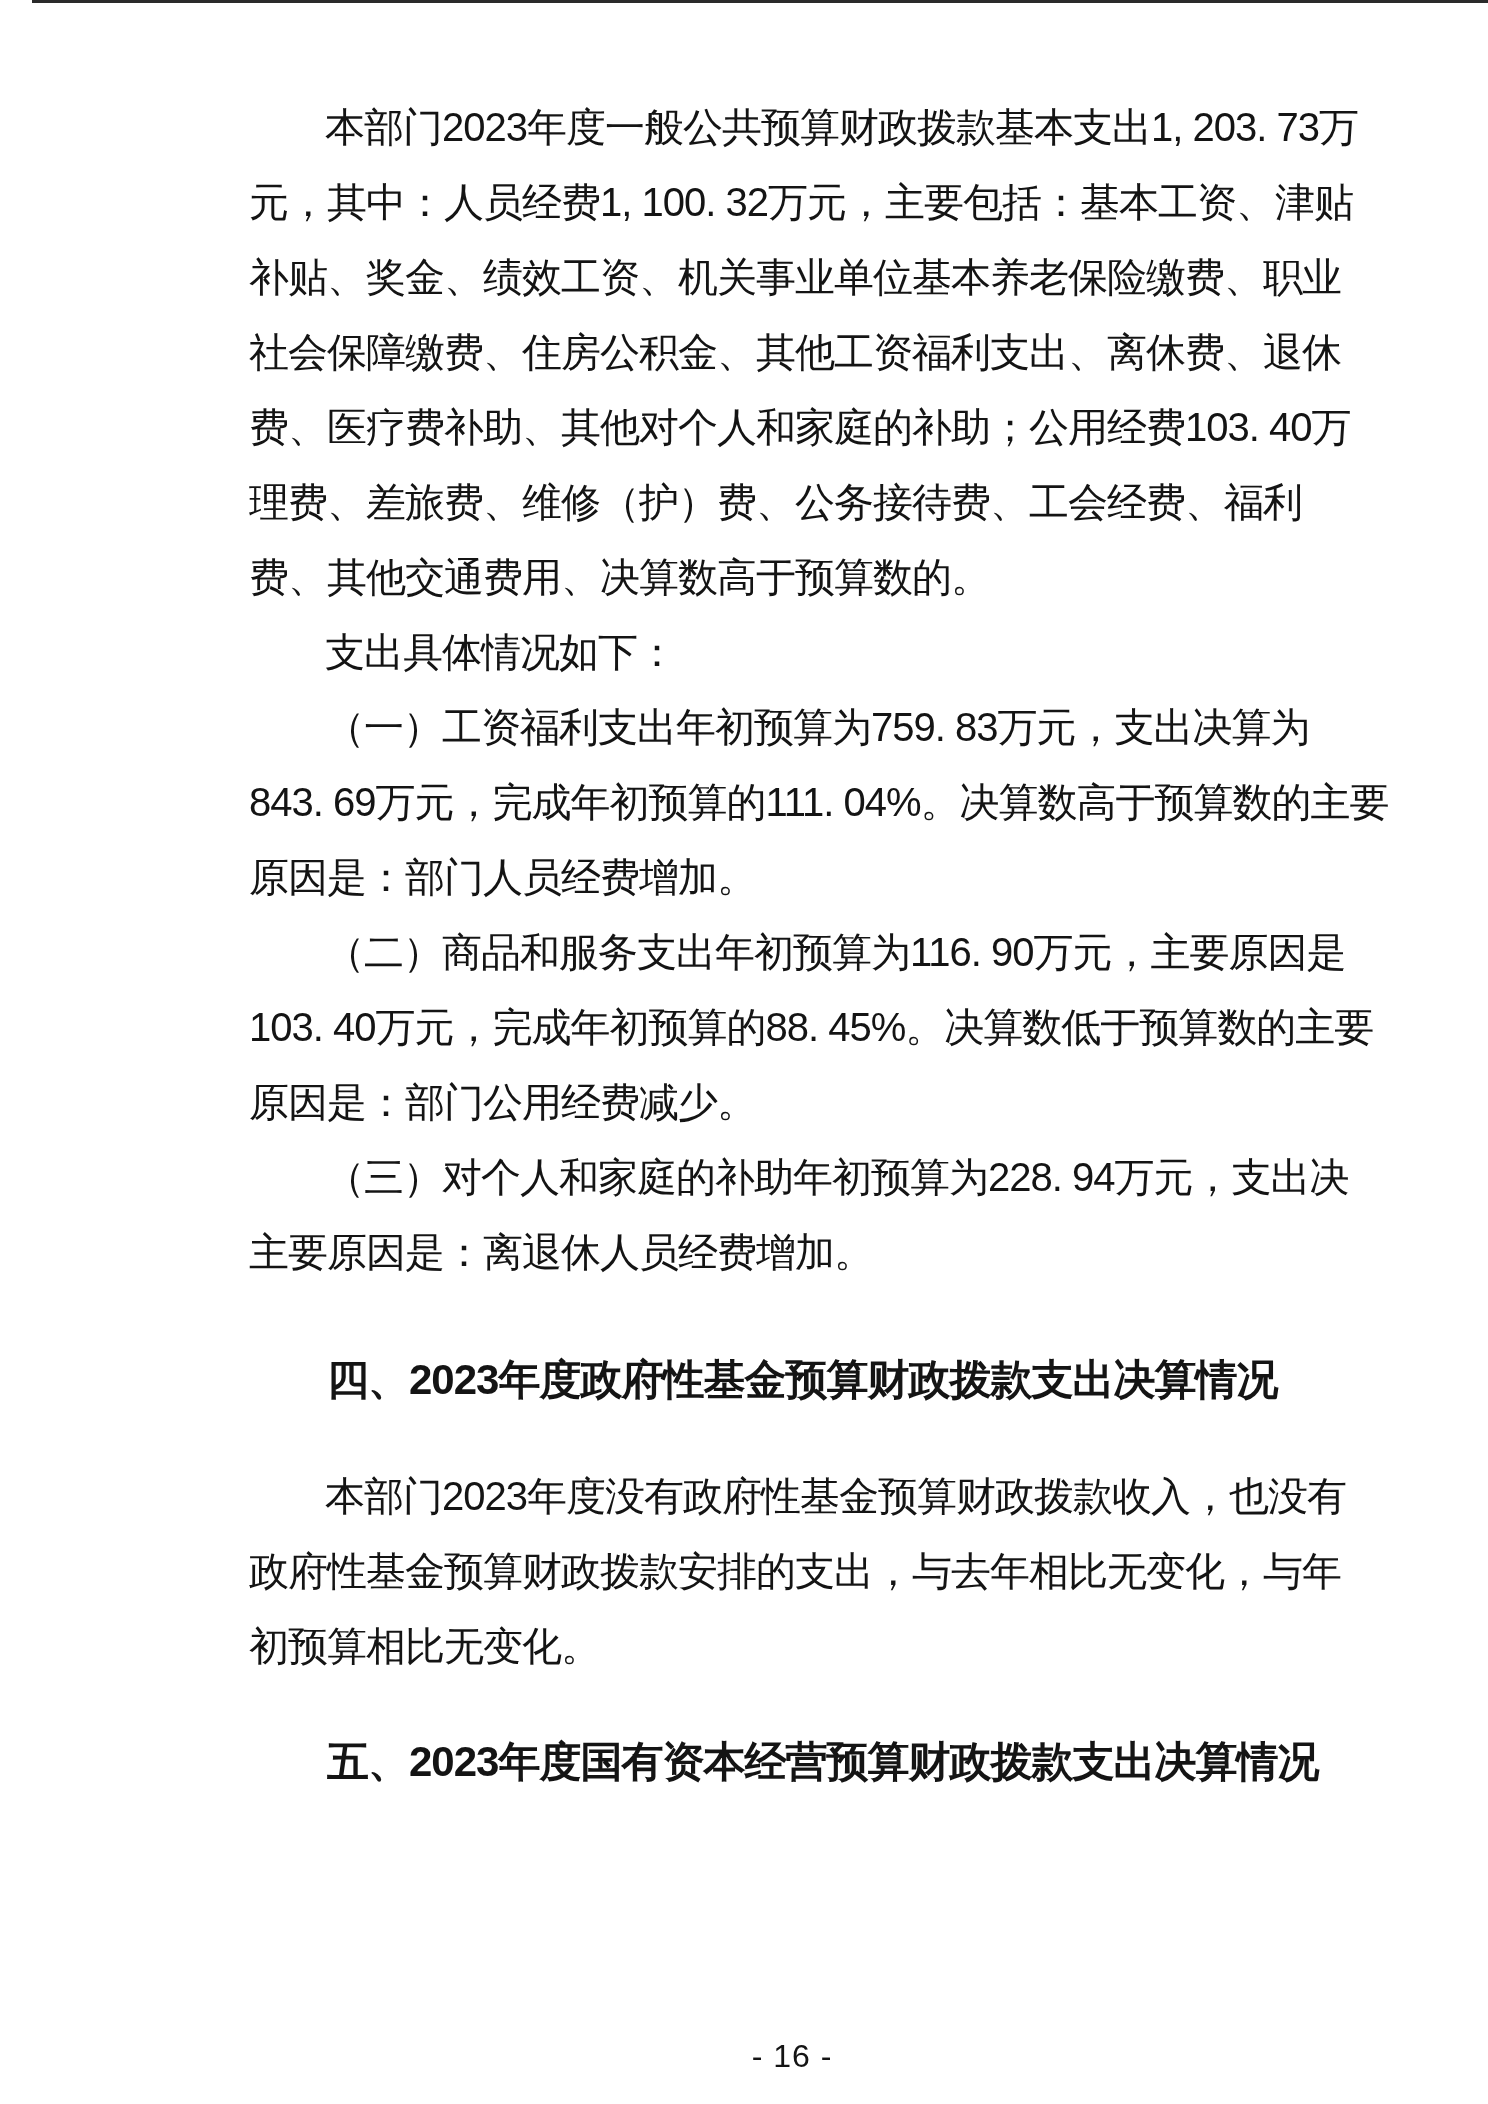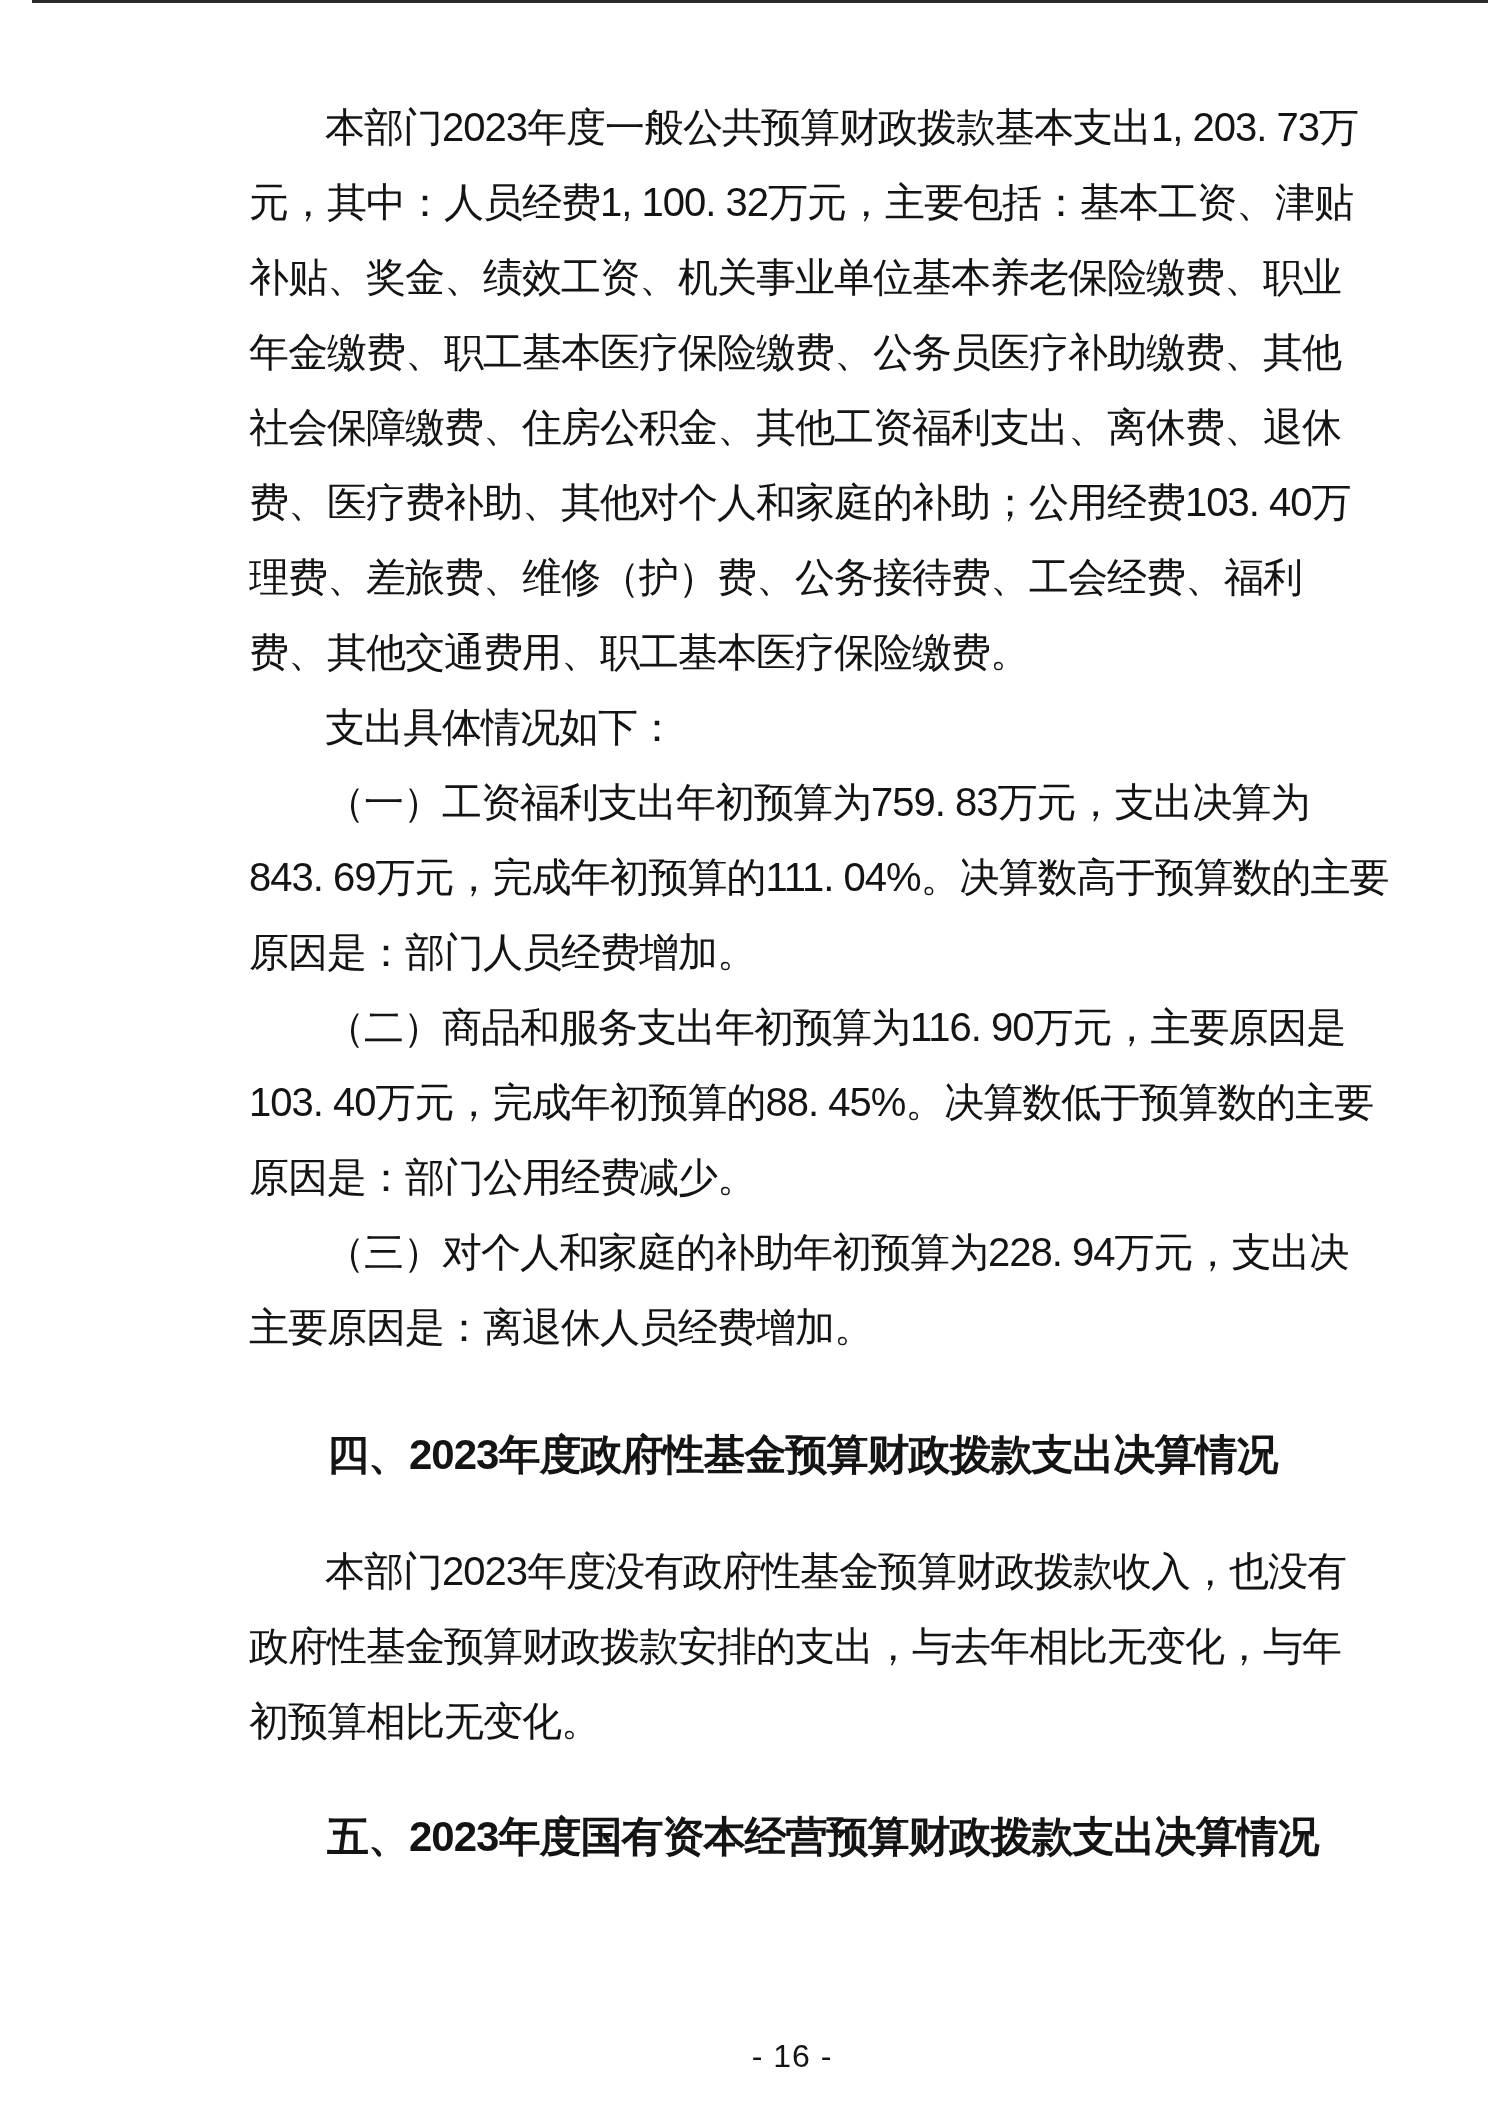--- a/index.html
+++ b/index.html
@@ -68,25 +68,24 @@
 
 <div class="page">
   <div class="edge-top"></div>
   <div class="edge-right"></div>
   <div class="edge-right-faint"></div>
 
   <div class="content" id="doc-content">
       <div class="line indent">本部门2023年度一般公共预算财政拨款基本支出1, 203. 73万</div>
       <div class="line">元，其中：人员经费1, 100. 32万元，主要包括：基本工资、津贴</div>
       <div class="line">补贴、奖金、绩效工资、机关事业单位基本养老保险缴费、职业</div>
-      <div class="line">年金缴费、职工基本医疗保险缴费、公务员医疗补助缴费、其他</div>
       <div class="line">社会保障缴费、住房公积金、其他工资福利支出、离休费、退休</div>
       <div class="line">费、医疗费补助、其他对个人和家庭的补助；公用经费103. 40万</div>
       <div class="line">理费、差旅费、维修（护）费、公务接待费、工会经费、福利</div>
-      <div class="line">费、其他交通费用、职工基本医疗保险缴费。</div>
+      <div class="line">费、其他交通费用、决算数高于预算数的。</div>
       <div class="line indent">支出具体情况如下：</div>
       <div class="line indent">（一）工资福利支出年初预算为759. 83万元，支出决算为</div>
       <div class="line">843. 69万元，完成年初预算的111. 04%。决算数高于预算数的主要</div>
       <div class="line">原因是：部门人员经费增加。</div>
       <div class="line indent">（二）商品和服务支出年初预算为116. 90万元，主要原因是</div>
       <div class="line">103. 40万元，完成年初预算的88. 45%。决算数低于预算数的主要</div>
       <div class="line">原因是：部门公用经费减少。</div>
       <div class="line indent">（三）对个人和家庭的补助年初预算为228. 94万元，支出决</div>
       <div class="line">主要原因是：离退休人员经费增加。</div>
       <div class="heading">四、2023年度政府性基金预算财政拨款支出决算情况</div>

